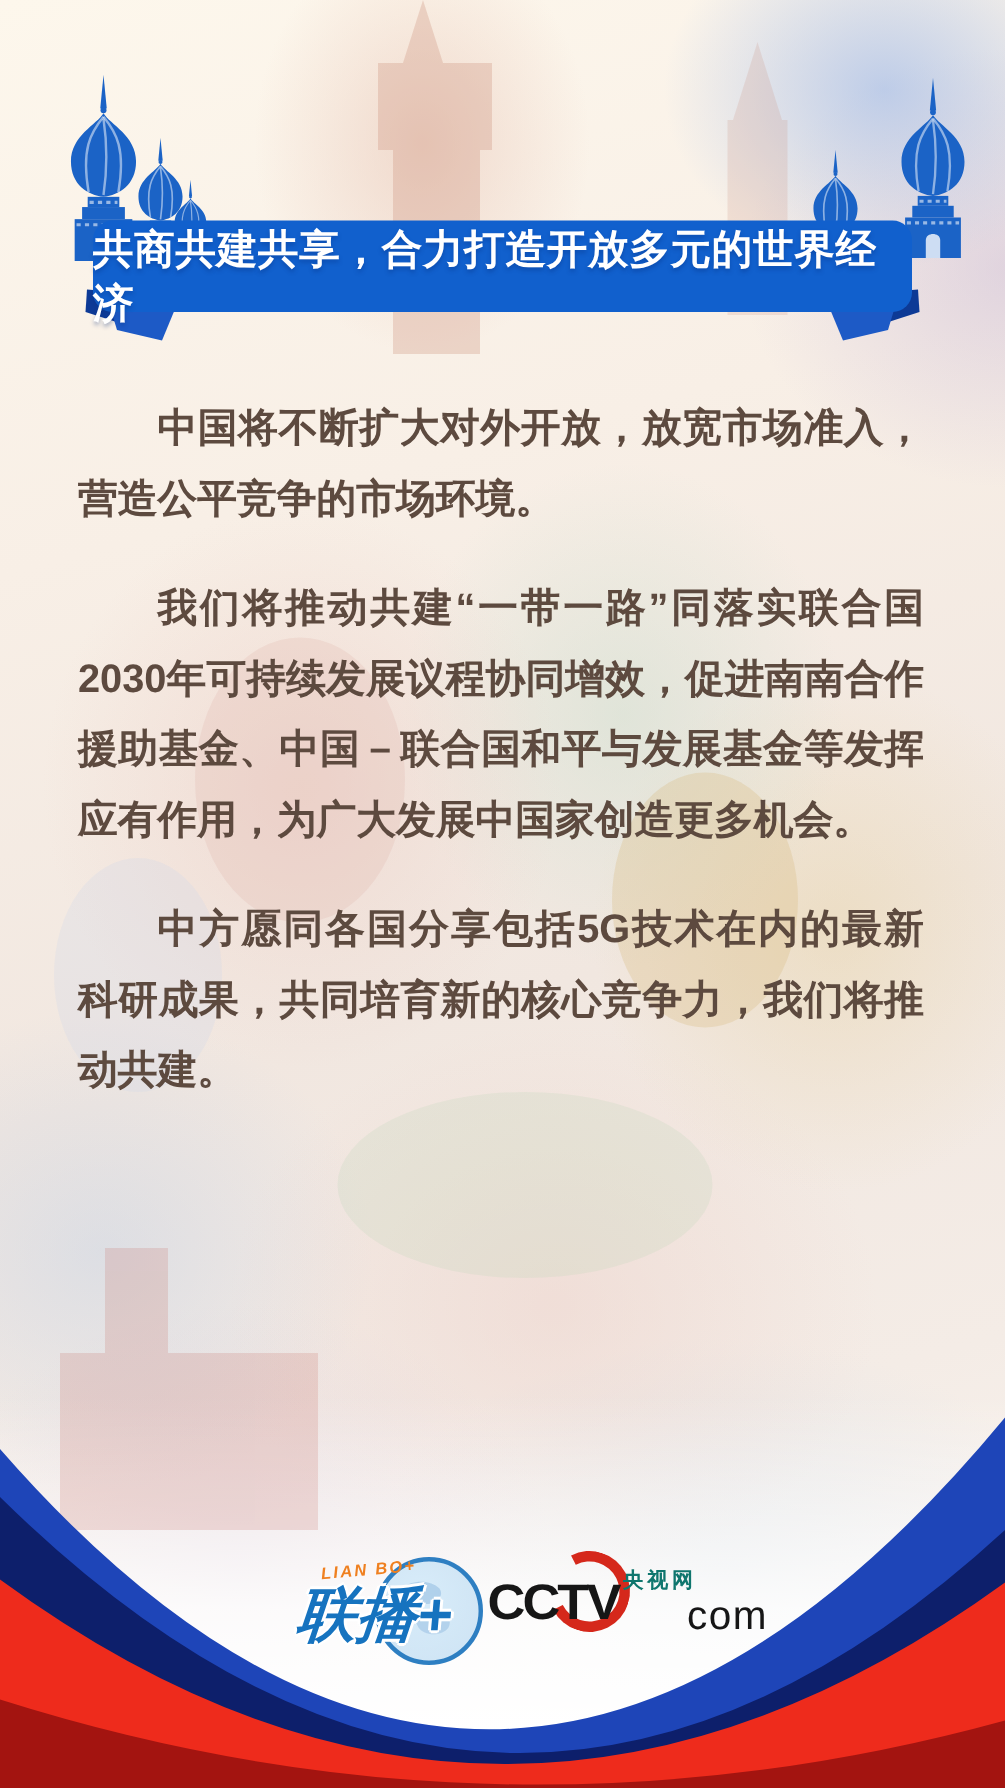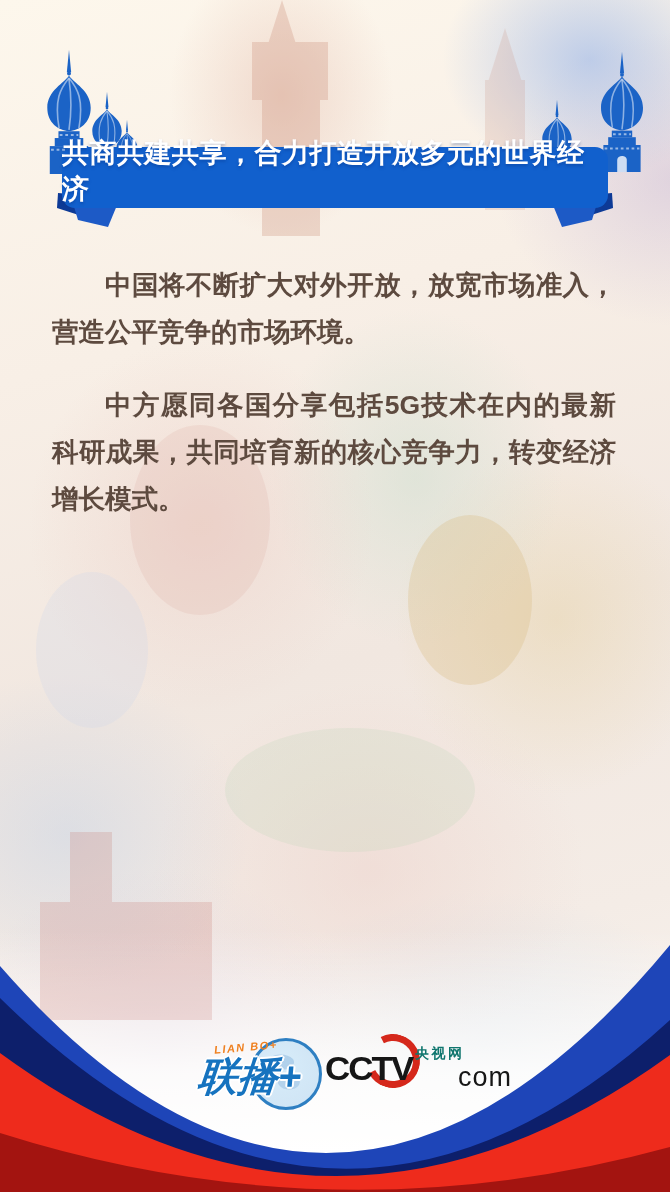--- a/index.html
+++ b/index.html
@@ -31,21 +31,21 @@
   .dome-swirl{fill:none;stroke:rgba(255,255,255,.5);stroke-width:2.6;}
   .dome-dash{stroke:rgba(255,255,255,.55);stroke-width:3.4;stroke-dasharray:4.5 4.5;}
   .dome-arch{fill:rgba(255,255,255,.78);}
 
   
   .ribbon-svg{position:absolute;left:0;top:140px;z-index:4;}
   .band{fill:var(--ribbon-blue);}
   .fold-navy{fill:var(--ribbon-fold);}
   .fold-mid{fill:var(--ribbon-fold-mid);}
   .banner-title{
-    position:absolute;left:62px;right:62px;top:146px;height:50px;z-index:5;
+    position:absolute;left:62px;right:62px;top:159px;height:50px;z-index:5;
     display:flex;align-items:center;justify-content:center;
     color:#ffffff;font-size:27px;font-weight:700;letter-spacing:.5px;
     text-shadow:0 2px 3px rgba(6,44,120,.35);
   }
 
   
   .article{
     position:absolute;left:52px;width:567px;top:262px;z-index:4;
   }
   .article p{
@@ -158,21 +158,22 @@
   <polygon class="fold-mid" points="72,60 120,58 108,87 78,80"></polygon>
   <polygon class="fold-navy" points="612,53 563,57 582,78 613,68"></polygon>
   <polygon class="fold-mid" points="598,60 550,58 562,87 592,80"></polygon>
   <rect class="band" x="62" y="7" width="546" height="61" rx="13"></rect>
 </svg>
 
 <div class="banner-title">共商共建共享，合力打造开放多元的世界经济</div>
 
 <div class="article">
   <p>中国将不断扩大对外开放，放宽市场准入，营造公平竞争的市场环境。</p>
-  <p>中方愿同各国分享包括5G技术在内的最新科研成果，共同培育新的核心竞争力，转变经济增长模式。</p>
+  <p>我们将推动共建“一带一路”同落实联合国2030年可持续发展议程协同增效，促进南南合作援助基金、中国－联合国和平与发展基金等发挥应有作用，为广大发展中国家创造更多机会。</p>
+  <p>中方愿同各国分享包括5G技术在内的最新科研成果，共同培育新的核心竞争力，我们将推动共建。</p>
 </div>
 
 <div class="lianbo-logo">
   <div class="globe">
     <svg width="60" height="60" viewBox="0 0 60 60">
       <path d="M14,18 C22,12 34,12 40,18 C44,24 36,30 28,28 C20,26 10,24 14,18 Z" fill="rgba(120,170,215,.4)"></path>
       <path d="M30,34 C40,32 50,36 46,44 C42,50 30,50 26,44 C23,39 24,35 30,34 Z" fill="rgba(120,170,215,.35)"></path>
     </svg>
   </div>
   <div class="lianbo-tagline">LIAN BO+</div>

